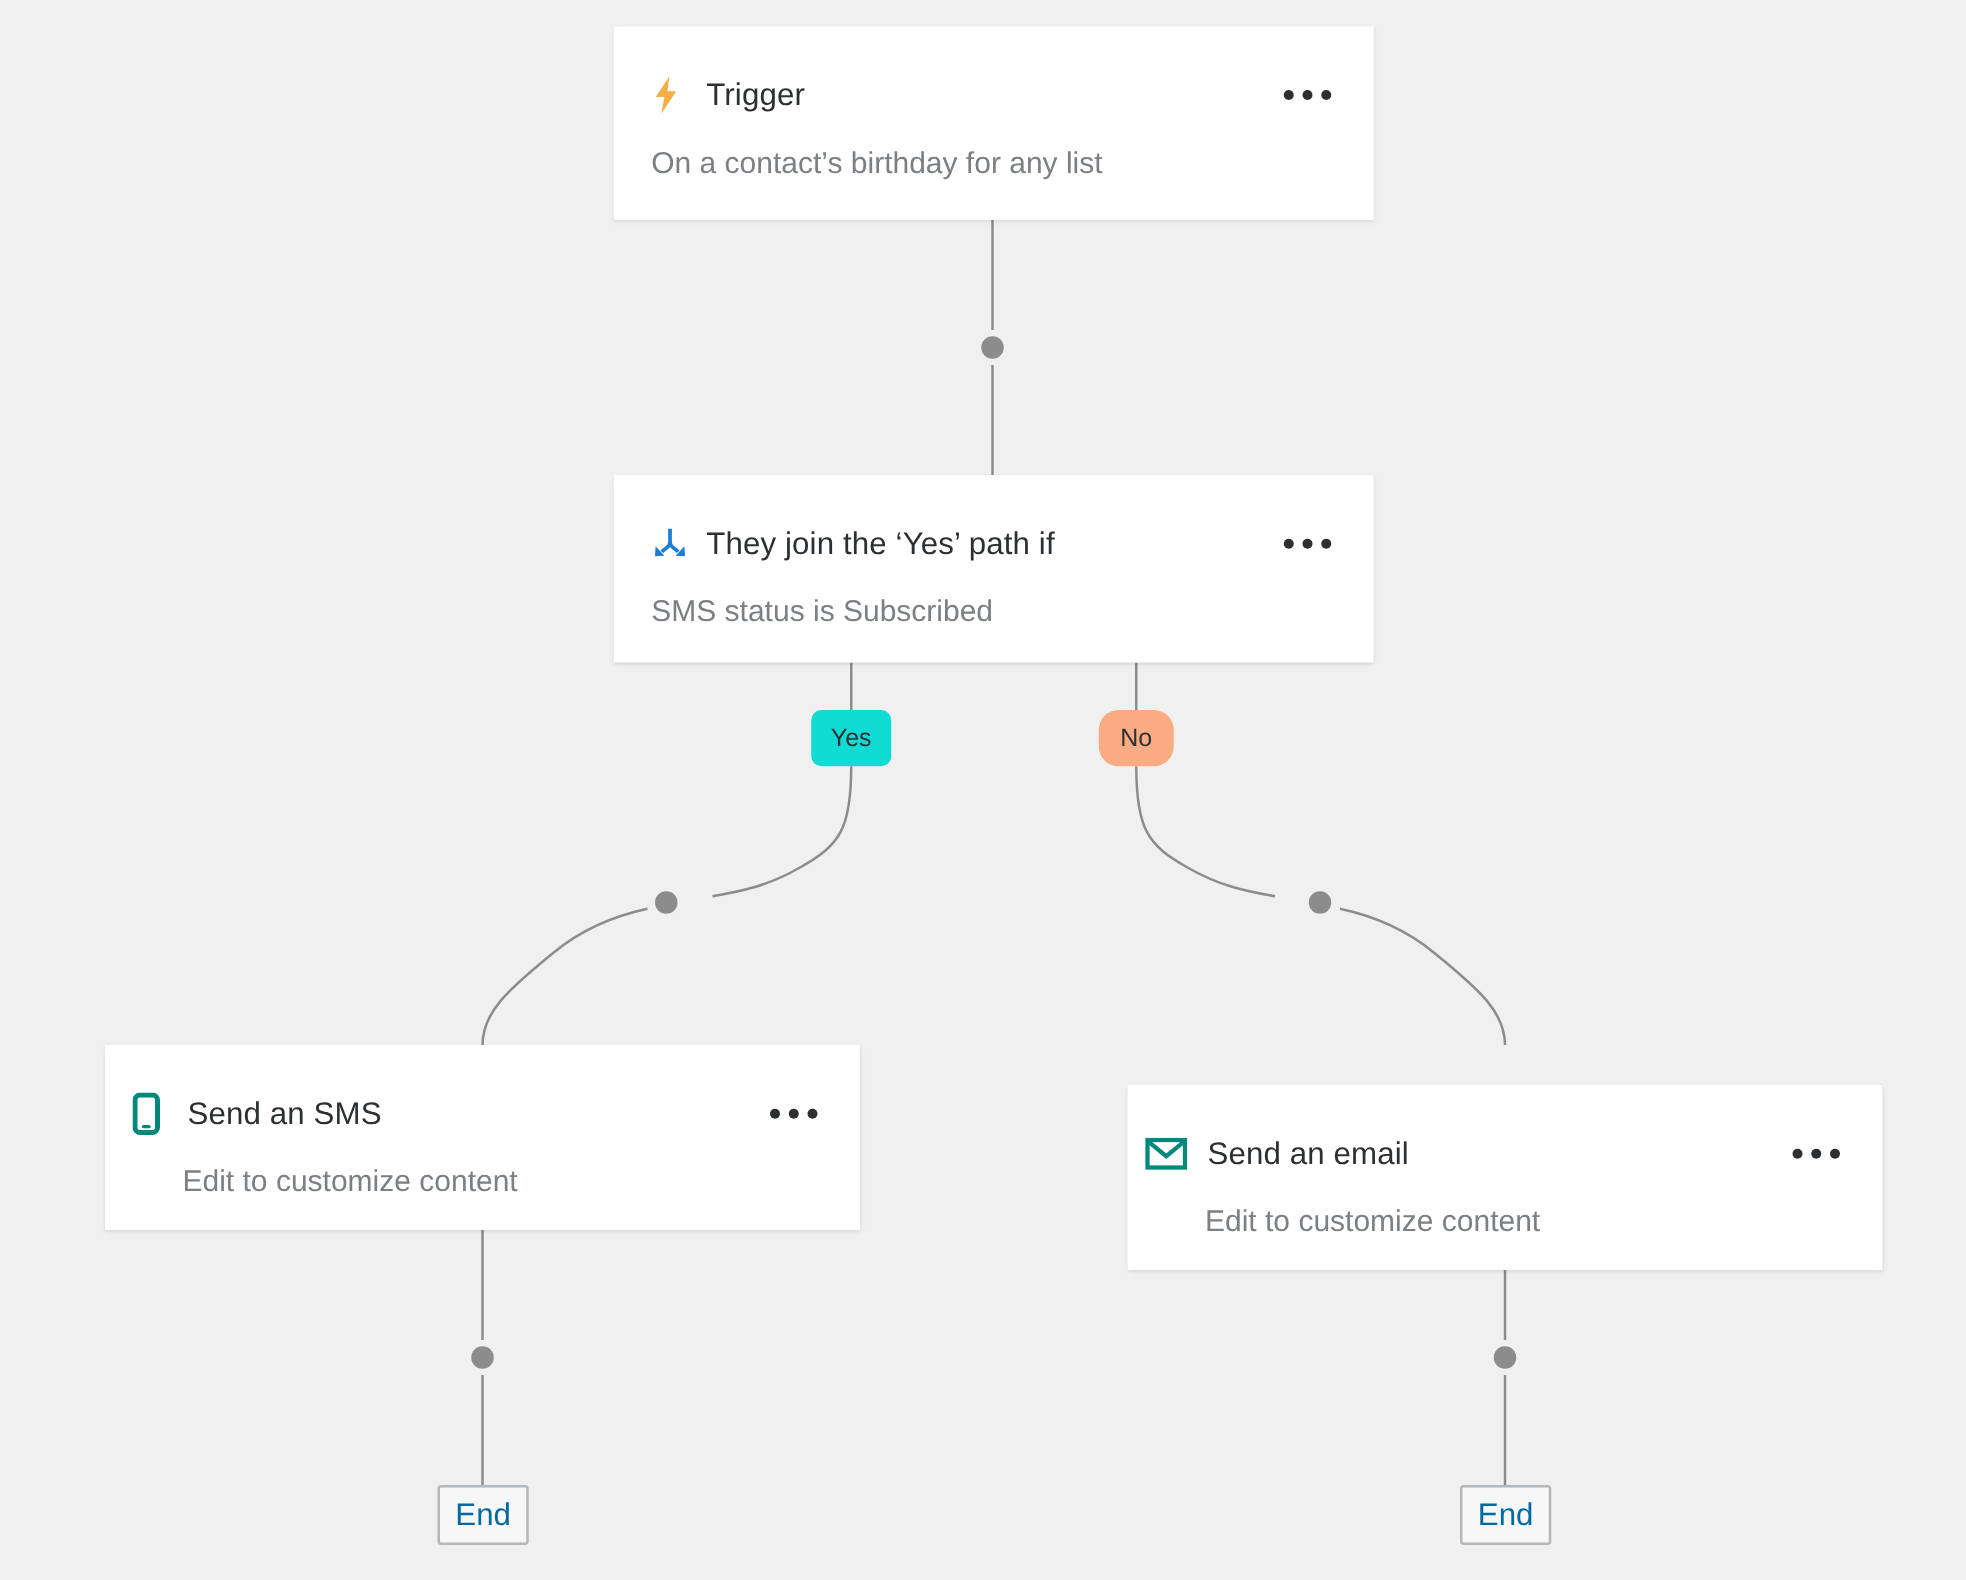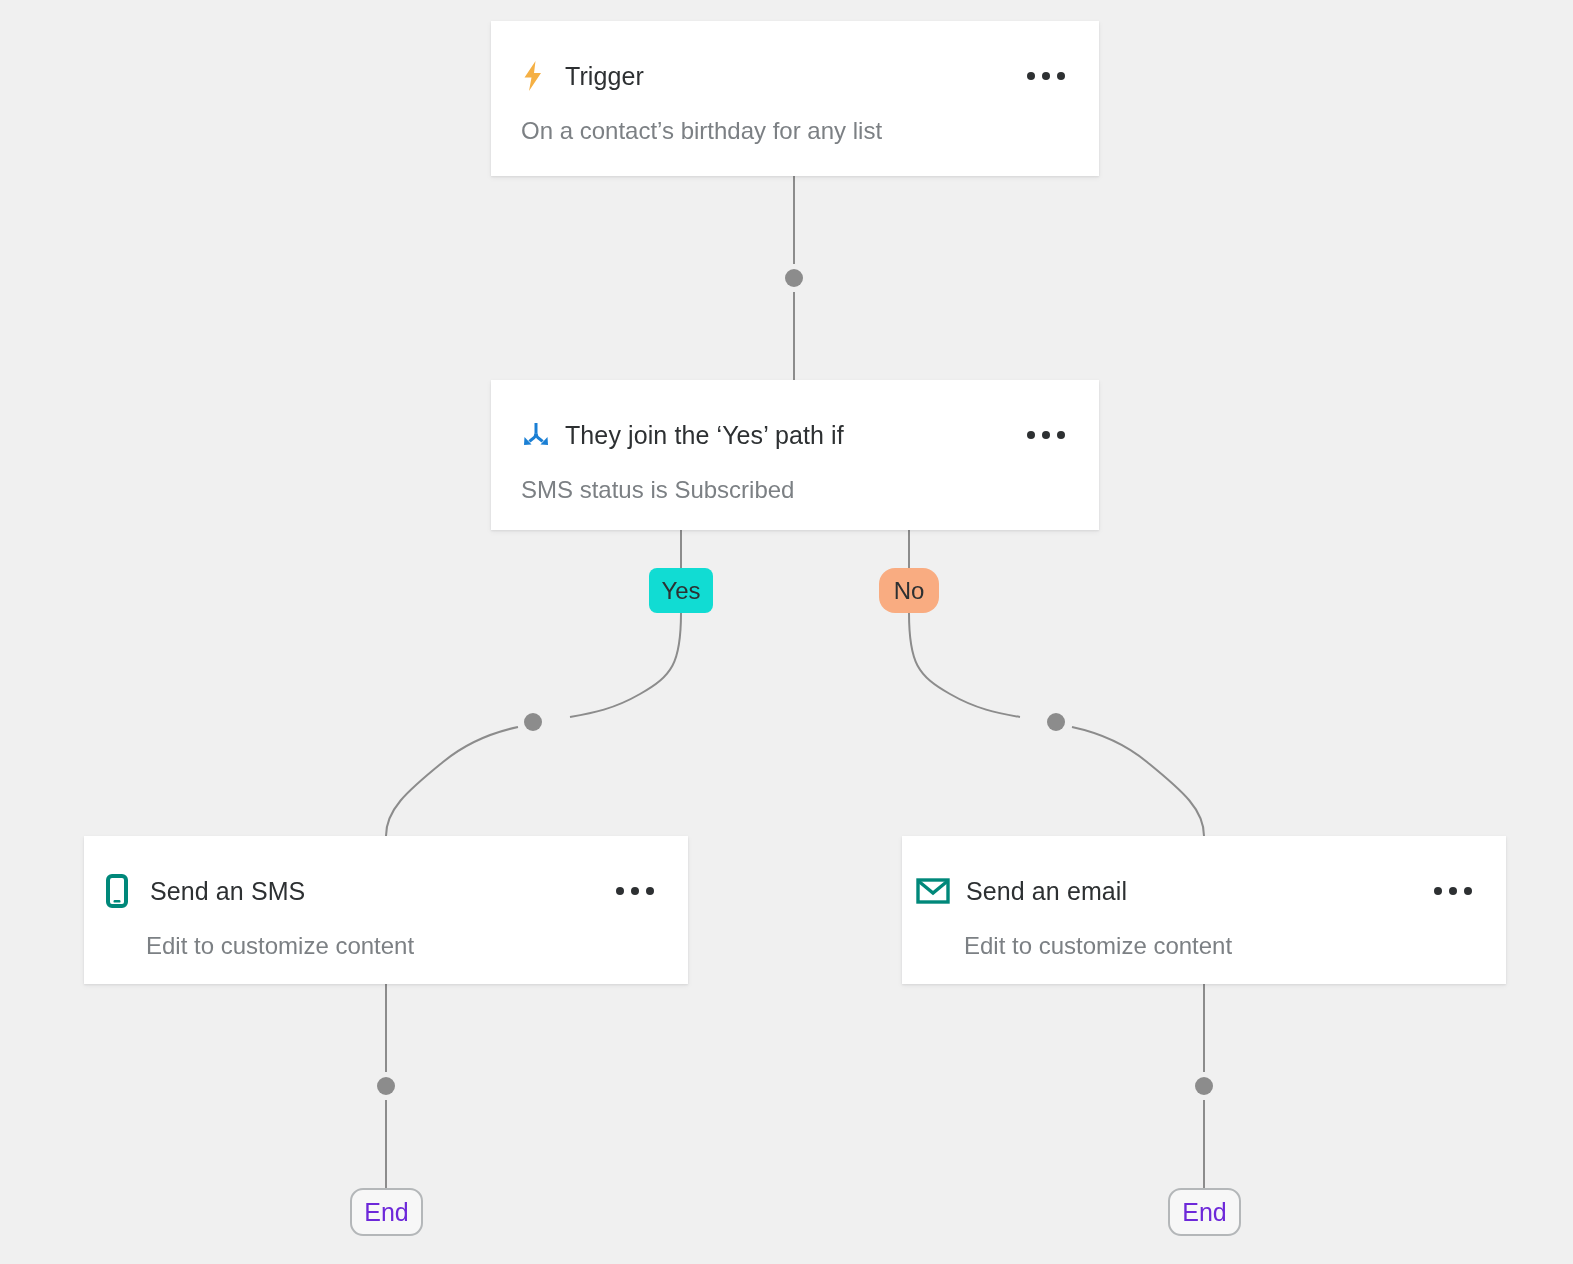--- a/index.html
+++ b/index.html
@@ -84,40 +84,40 @@
     white-space: nowrap;
   }
   .card-subtitle.indent-sms {
     padding-left: 62px;
   }
 
   
   .branch-badge {
     position: absolute;
     border-radius: 8px;
-    font-size: 24px;
+    font-size: 20px;
     line-height: 1;
     color: #2d3032;
     display: flex;
     align-items: center;
     justify-content: center;
     cursor: pointer;
     box-sizing: border-box;
   }
   .badge-yes { background: #11dcd3; }
   .badge-no  { background: #f9ac81; border-radius: 16px; }
 
   
   .end-node {
     position: absolute;
     background: #f7f7f7;
     border: 2px solid #b4b7b9;
-    border-radius: 13px;
+    border-radius: 3px;
     font-size: 25px;
-    color: #6d28d9;
+    color: #0369a1;
     display: flex;
     align-items: center;
     justify-content: center;
     box-sizing: border-box;
     cursor: pointer;
   }
 </style>
 </head>
 <body>
 
@@ -213,21 +213,21 @@
       <span class="card-title">Send an SMS</span>
       <span class="dots-menu">
         <i></i>
         <i></i>
         <i></i>
       </span>
     </div>
     <div class="card-subtitle indent-sms">Edit to customize content</div>
   </div>
 
-  <div class="node-card" style="left:902px; top:836px; width:604px; height:148px;">
+  <div class="node-card" style="left:902px; top:868px; width:604px; height:148px;">
     <div class="card-header" style="padding-left:14px;">
       <span class="card-icon" style="width:38px; flex:0 0 38px; margin-right:12px;">
         <svg width="34" height="26" viewBox="0 0 34 26" aria-hidden="true">
           <rect x="2" y="2" width="30" height="22" fill="none" stroke="#00887a" stroke-width="3.4"></rect>
           <path d="M3 3.5 L17 15 L31 3.5" fill="none" stroke="#00887a" stroke-width="3.4"></path>
         </svg>
       </span>
       <span class="card-title">Send an email</span>
       <span class="dots-menu">
         <i></i>

